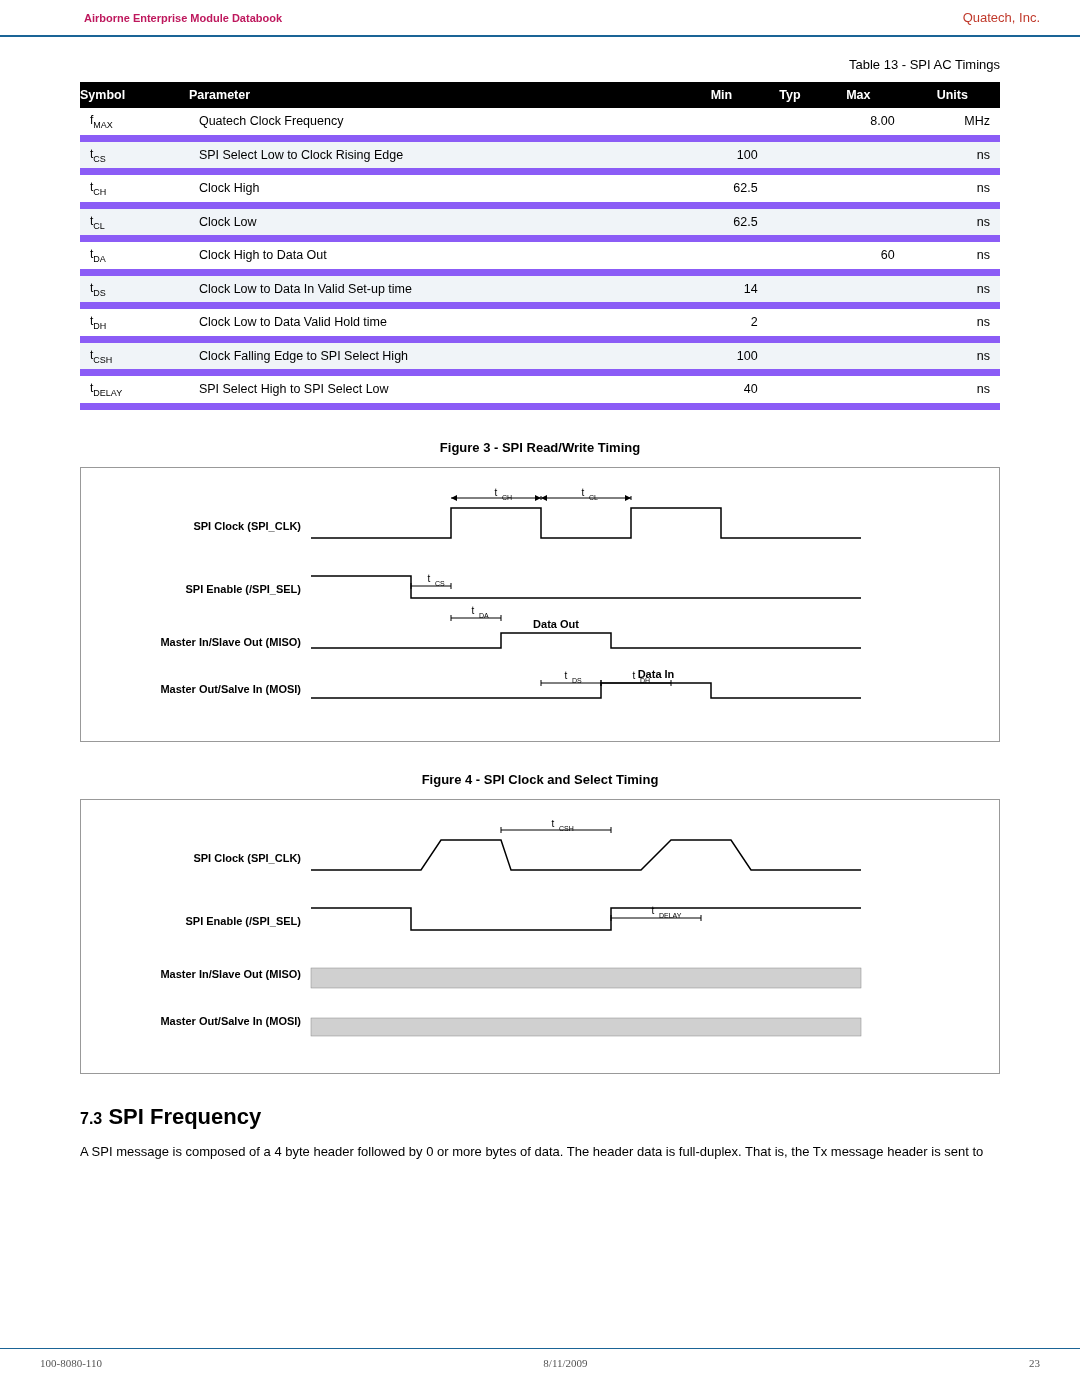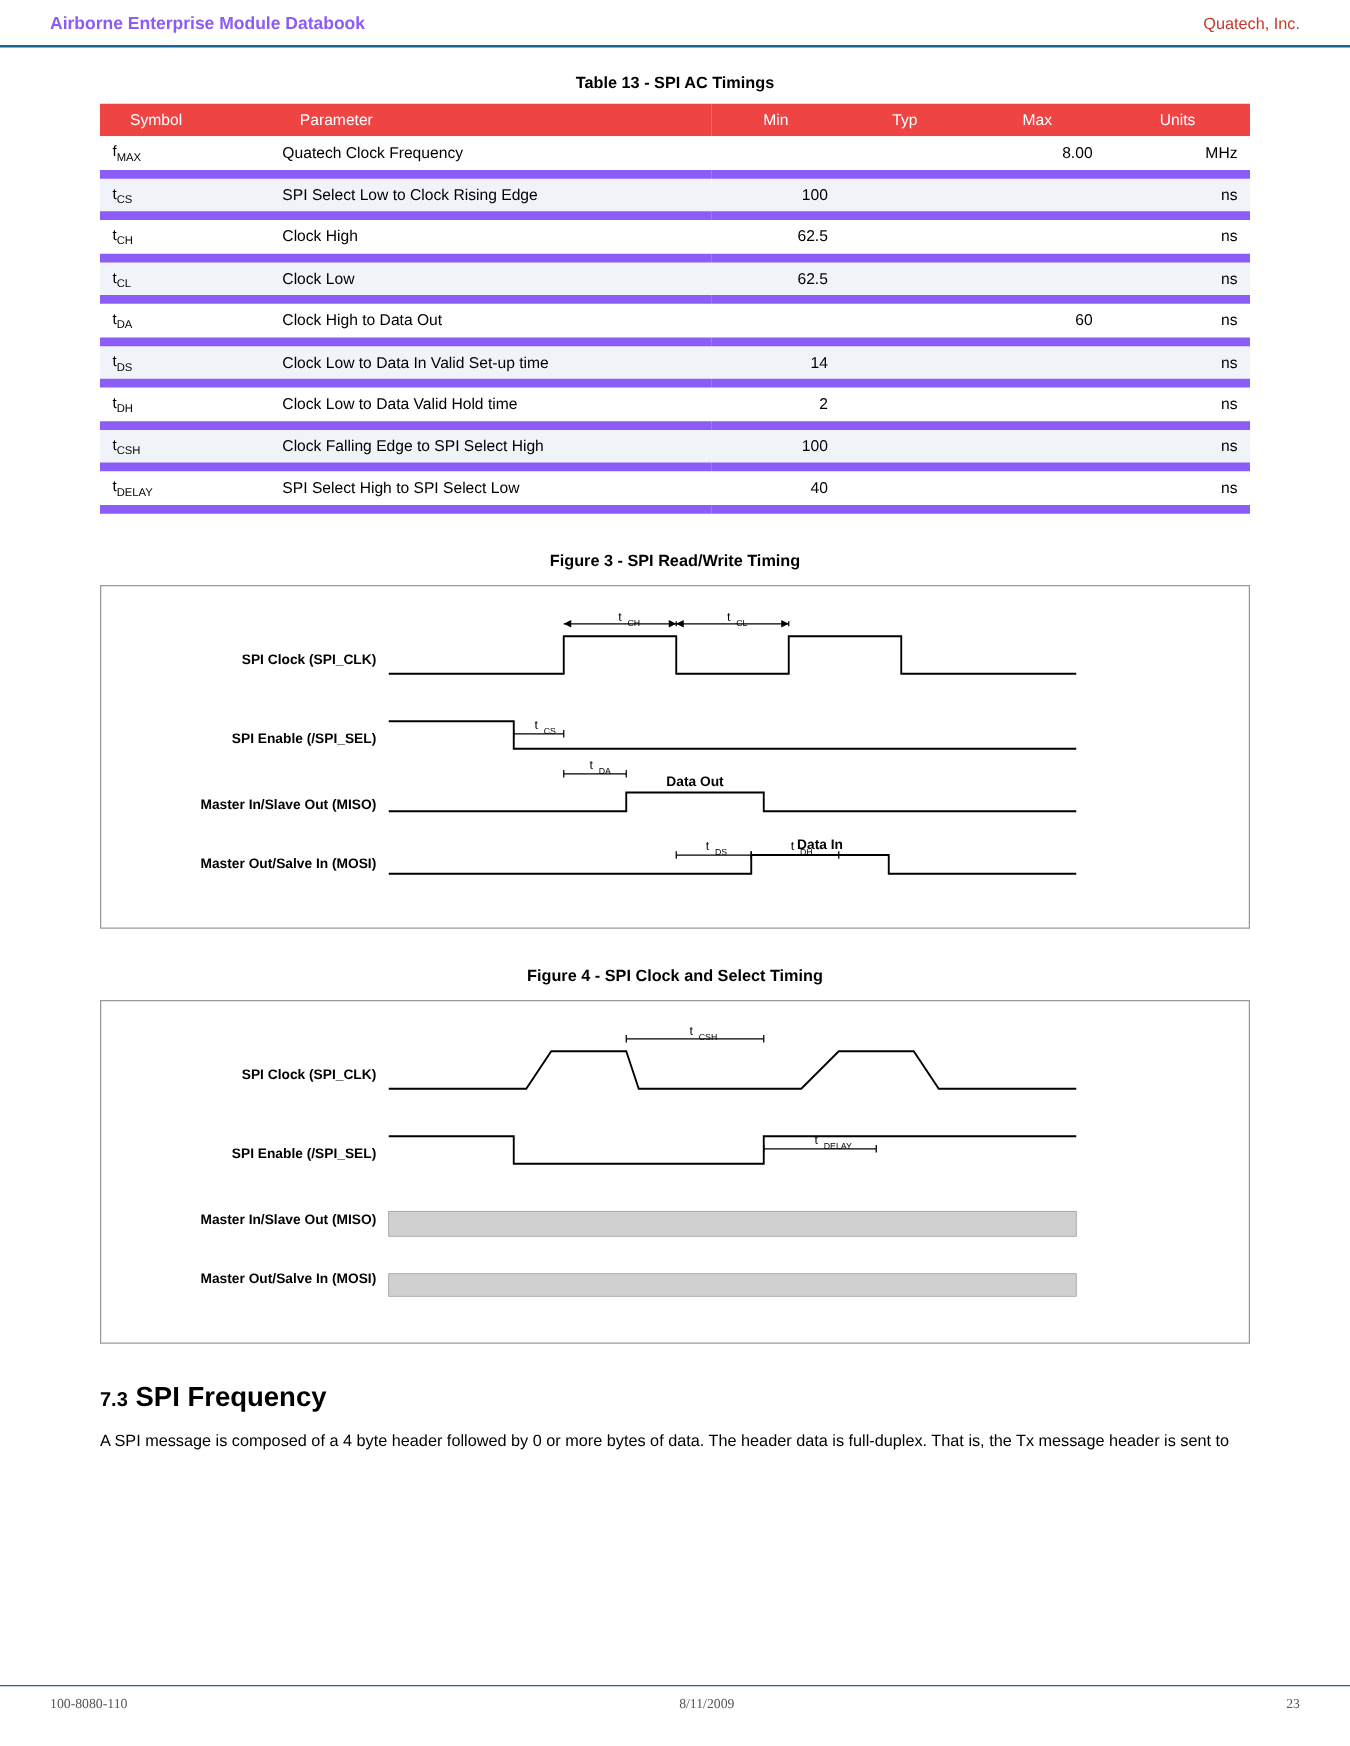--- a/index.html
+++ b/index.html
@@ -19,52 +19,53 @@
     }
     
     .header {
       display: flex;
       justify-content: space-between;
       align-items: center;
       padding: 10px 40px;
       border-bottom: 2px solid #1a6496;
     }
     .header-left {
-      color: #8b5cf6;
-      font-weight: bold;
-      font-size: 14px;
+      color: #be185d;
+      font-weight: bold;
+      font-size: 11px;
+      margin-left: 44px;
     }
     .header-right {
       color: #c0392b;
       font-size: 13px;
     }
     
     .content {
       padding: 20px 80px 40px 80px;
     }
     
     .table-title {
-      text-align: center;
-      font-weight: bold;
+      text-align: right;
+      font-weight: normal;
       font-size: 13px;
       margin-bottom: 10px;
     }
     
     .timing-table {
       width: 100%;
       border-collapse: collapse;
       margin-bottom: 30px;
       font-size: 12.5px;
     }
     .timing-table th {
-      background: #ef4444;
+      background: #000000;
       color: #fff;
-      padding: 6px 24px;
+      padding: 6px 0;
       text-align: left;
-      font-weight: normal;
+      font-weight: bold;
     }
     .timing-table th.center {
       text-align: center;
       margin-top: 45px;
     }
     .timing-table td {
       padding: 5px 10px;
       border-bottom: 7px solid #8b5cf6;
     }
     .timing-table tr:nth-child(even) td {

